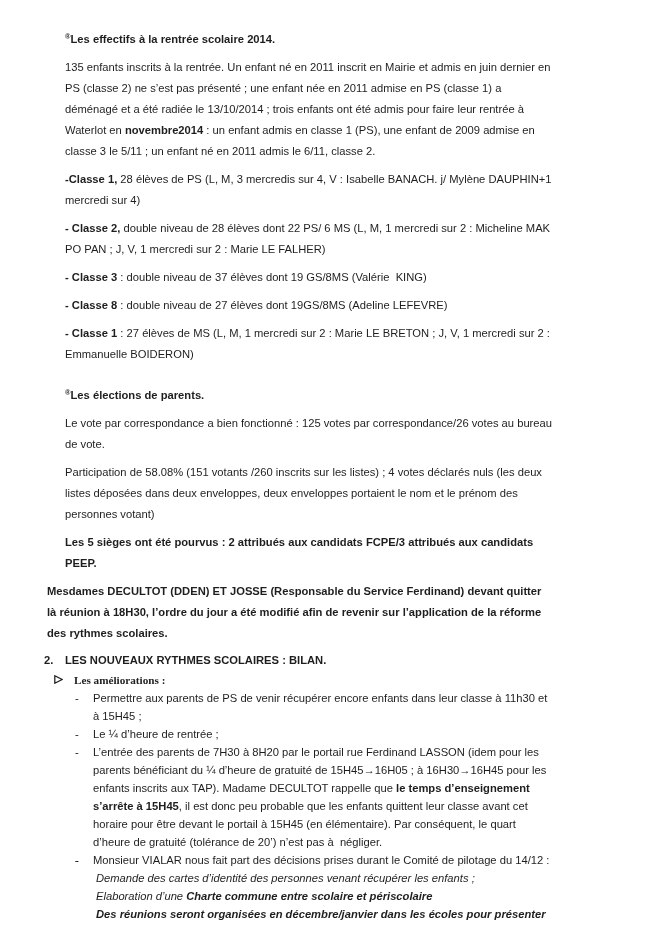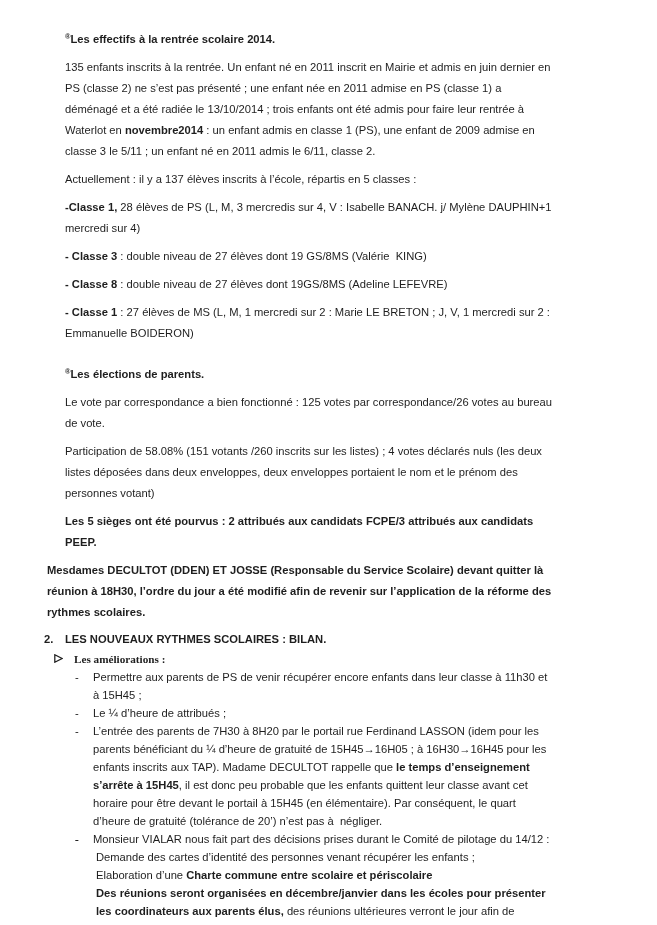--- a/index.html
+++ b/index.html
@@ -17,43 +17,43 @@
   .run.b{font-weight:bold;}
   .run.i{}
   .marker.sym{font-size:7.5px;vertical-align:4px;font-weight:bold;}
   .tight{line-height:18px;margin:0;}
   .num-item{margin-bottom:2px;}
   .num-item .marker{position:absolute;left:-21px;font-weight:bold;}
   .arrow-item{padding-left:9px;font-family:Liberation Serif, serif;}
   .arrow-svg{position:absolute;left:-11px;top:4px;}
   .dash-item{padding-left:28px;}
   .dash-item .marker{position:absolute;left:10px;}
-  .sub-item{padding-left:31px;}
+  .sub-item{padding-left:31px;font-style:italic;}
 </style>
 </head>
 <body>
 
 <div class="page">
     <div class="block para heading"><span class="marker sym">®</span><span class="run b">Les effectifs à la rentrée scolaire 2014.</span></div>
     <div class="block para"><span class="run">135 enfants inscrits à la rentrée. Un enfant né en 2011 inscrit en Mairie et admis en juin dernier en PS (classe 2) ne s’est pas présenté ; une enfant née en 2011 admise en PS (classe 1) a déménagé et a été radiée le 13/10/2014 ; trois enfants ont été admis pour faire leur rentrée à Waterlot en </span><span class="run b">novembre2014</span><span class="run"> : un enfant admis en classe 1 (PS), une enfant de 2009 admise en classe 3 le 5/11 ; un enfant né en 2011 admis le 6/11, classe 2.</span></div>
-    <div class="block para"><span class="run">Actuellement : il y a 137 élèves inscrits à l’école, répartis en 5 classes :</span></div>
     <div class="block para"><span class="run b">-Classe 1,</span><span class="run"> 28 élèves de PS (L, M, 3 mercredis sur 4, V : Isabelle BANACH. j/ Mylène DAUPHIN+1 mercredi sur 4)</span></div>
-    <div class="block para"><span class="run b">- Classe 3</span><span class="run"> : double niveau de 27 élèves dont 19 GS/8MS (Valérie  KING)</span></div>
+    <div class="block para"><span class="run b">- Classe 2,</span><span class="run"> double niveau de 28 élèves dont 22 PS/ 6 MS (L, M, 1 mercredi sur 2 : Micheline MAK PO PAN ; J, V, 1 mercredi sur 2 : Marie LE FALHER)</span></div>
+    <div class="block para"><span class="run b">- Classe 3</span><span class="run"> : double niveau de 37 élèves dont 19 GS/8MS (Valérie  KING)</span></div>
     <div class="block para"><span class="run b">- Classe 8</span><span class="run"> : double niveau de 27 élèves dont 19GS/8MS (Adeline LEFEVRE)</span></div>
     <div class="block para"><span class="run b">- Classe 1</span><span class="run"> : 27 élèves de MS (L, M, 1 mercredi sur 2 : Marie LE BRETON ; J, V, 1 mercredi sur 2 : Emmanuelle BOIDERON)</span></div>
     <div class="block para heading gap-top"><span class="marker sym">®</span><span class="run b">Les élections de parents.</span></div>
     <div class="block para"><span class="run">Le vote par correspondance a bien fonctionné : 125 votes par correspondance/26 votes au bureau de vote.</span></div>
     <div class="block para"><span class="run">Participation de 58.08% (151 votants /260 inscrits sur les listes) ; 4 votes déclarés nuls (les deux listes déposées dans deux enveloppes, deux enveloppes portaient le nom et le prénom des personnes votant)</span></div>
     <div class="block para"><span class="run b">Les 5 sièges ont été pourvus : 2 attribués aux candidats FCPE/3 attribués aux candidats PEEP.</span></div>
-    <div class="block para outdent"><span class="run b">Mesdames DECULTOT (DDEN) ET JOSSE (Responsable du Service Scolaire) devant quitter là réunion à 18H30, l’ordre du jour a été modifié afin de revenir sur </span><span class="run b i">l’application de la réforme des rythmes scolaires</span><span class="run b">.</span></div>
+    <div class="block para outdent"><span class="run b">Mesdames DECULTOT (DDEN) ET JOSSE (Responsable du Service Ferdinand) devant quitter là réunion à 18H30, l’ordre du jour a été modifié afin de revenir sur </span><span class="run b i">l’application de la réforme des rythmes scolaires</span><span class="run b">.</span></div>
     <div class="block tight num-item"><span class="marker num">2.</span><span class="run b">LES NOUVEAUX RYTHMES SCOLAIRES : BILAN.</span></div>
     <div class="block tight arrow-item"><svg class="marker arrow-svg" viewBox="0 0 10 10" width="9" height="9">
         <polygon points="0.9,0.9 9,5 0.9,9.1" fill="none" stroke="#1e1e1e" stroke-width="1.4"></polygon>
       </svg><span class="run b">Les améliorations :</span></div>
     <div class="block tight dash-item"><span class="marker ">-</span><span class="run">Permettre aux parents de PS de venir récupérer encore enfants dans leur classe à 11h30 et à 15H45 ;</span></div>
-    <div class="block tight dash-item"><span class="marker ">-</span><span class="run">Le ¼ d’heure de attribués ;</span></div>
+    <div class="block tight dash-item"><span class="marker ">-</span><span class="run">Le ¼ d’heure de rentrée ;</span></div>
     <div class="block tight dash-item"><span class="marker ">-</span><span class="run">L’entrée des parents de 7H30 à 8H20 par le portail rue Ferdinand LASSON (idem pour les parents bénéficiant du ¼ d’heure de gratuité de 15H45→16H05 ; à 16H30→16H45 pour les enfants inscrits aux TAP). Madame DECULTOT rappelle que </span><span class="run b">le temps d’enseignement s’arrête à 15H45</span><span class="run">, il est donc peu probable que les enfants quittent leur classe avant cet horaire pour être devant le portail à 15H45 (</span><span class="run i">en élémentaire</span><span class="run">). Par conséquent, le quart d’heure de gratuité (tolérance de 20’) n’est pas à  négliger.</span></div>
     <div class="block tight dash-item"><span class="marker ">-</span></div>
     <div class="block tight dash-item"><span class="marker ">-</span><span class="run">Monsieur VIALAR nous fait part des décisions prises durant le Comité de pilotage du 14/12 :</span></div>
     <div class="block tight sub-item"><span class="run">Demande des cartes d’identité des personnes venant récupérer les enfants ;</span></div>
     <div class="block tight sub-item"><span class="run">Elaboration d’une </span><span class="run b">Charte commune entre scolaire et périscolaire</span></div>
     <div class="block tight sub-item"><span class="run b">Des réunions seront organisées en décembre/janvier dans les écoles pour présenter les coordinateurs aux parents élus,</span><span class="run"> des réunions ultérieures verront le jour afin de favoriser le dialogue entre périscolaire et parents élus.</span></div>
   </div>
 
 </body></html>

